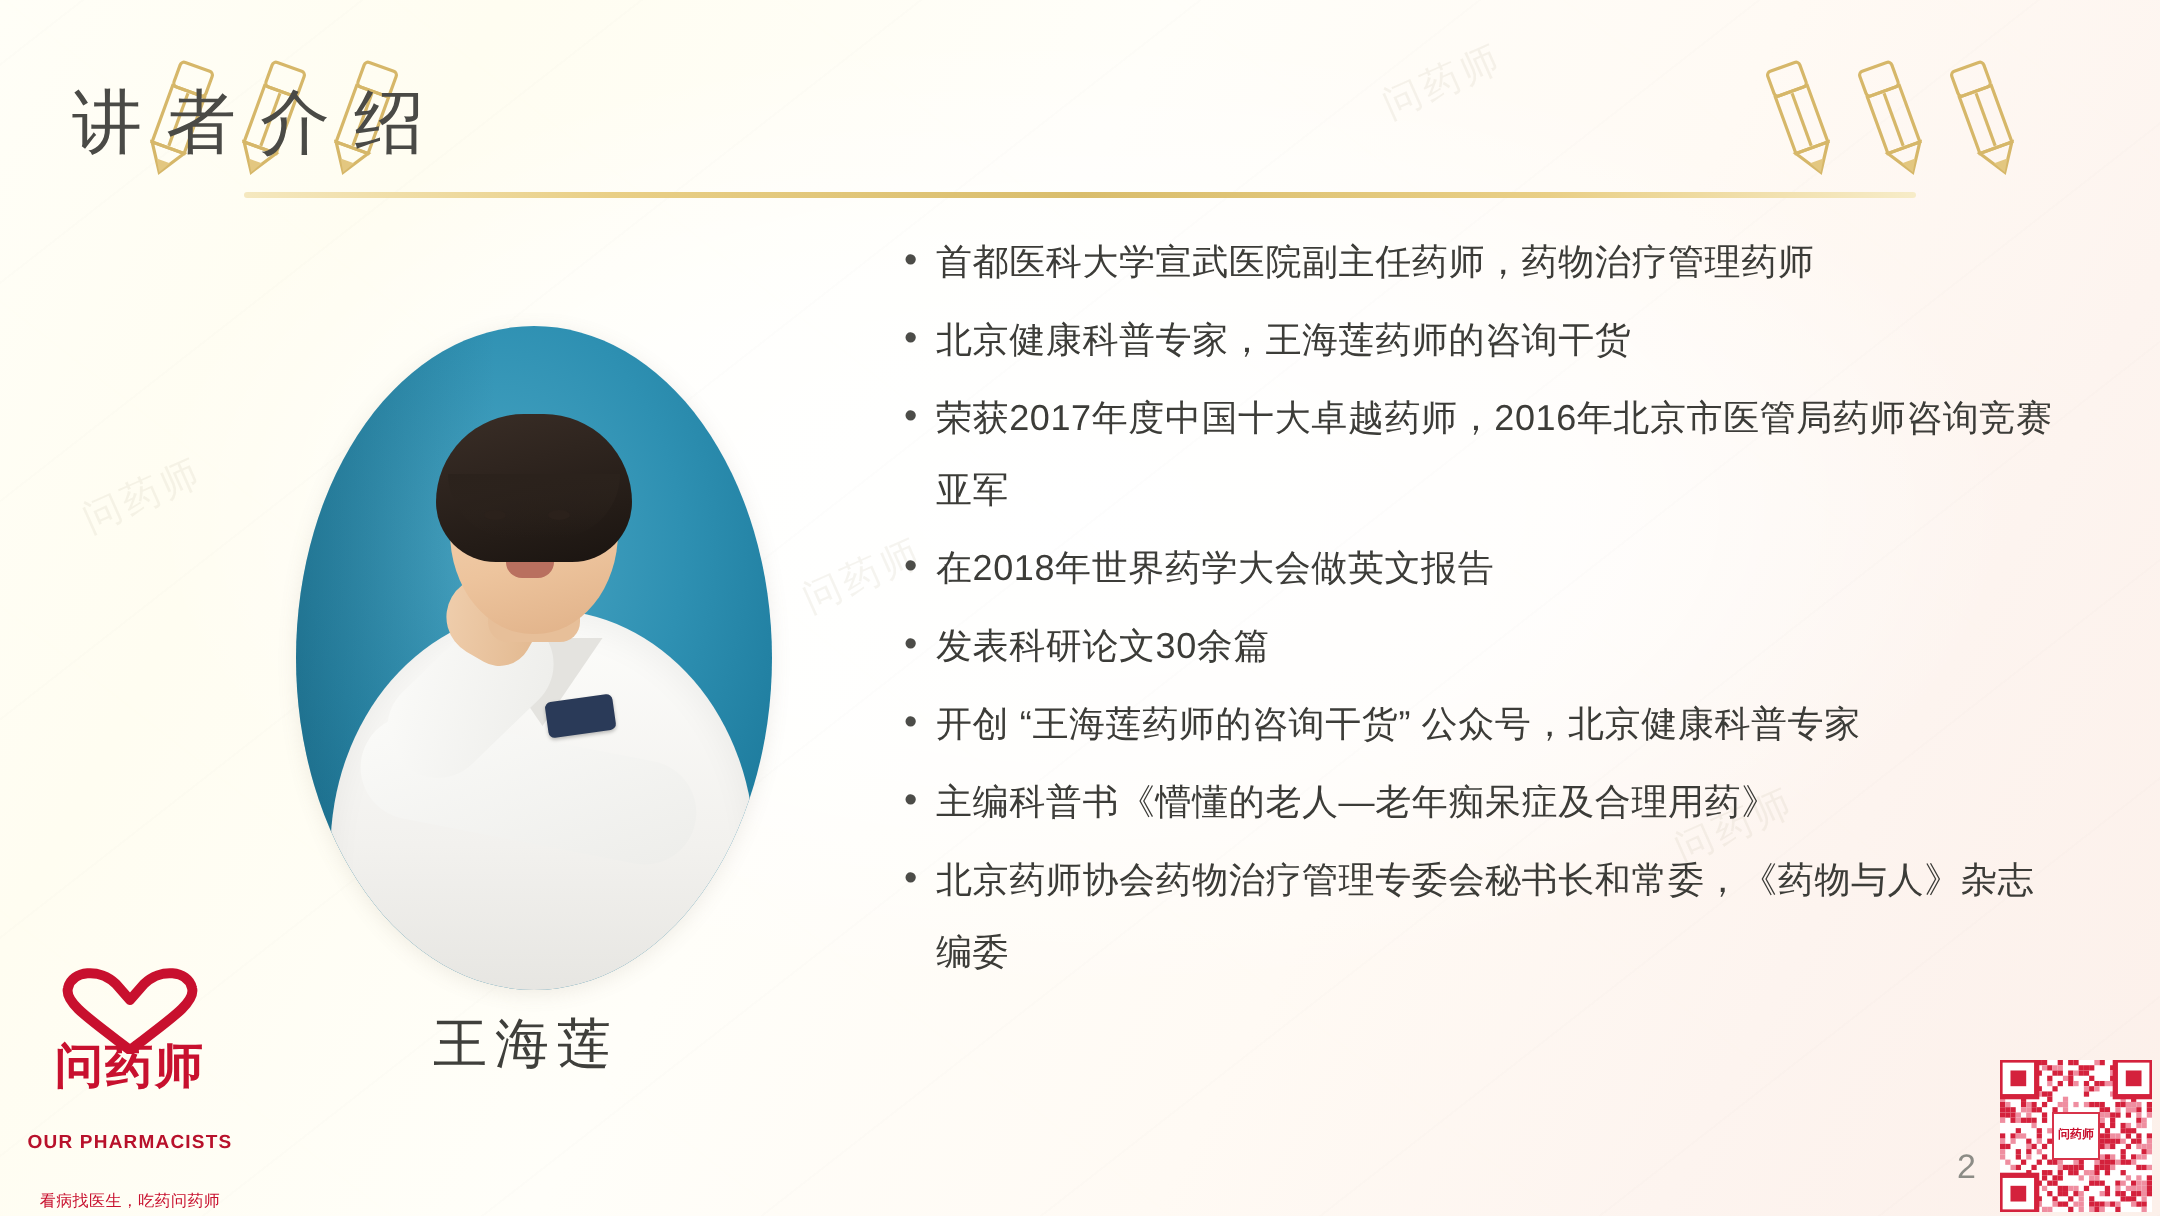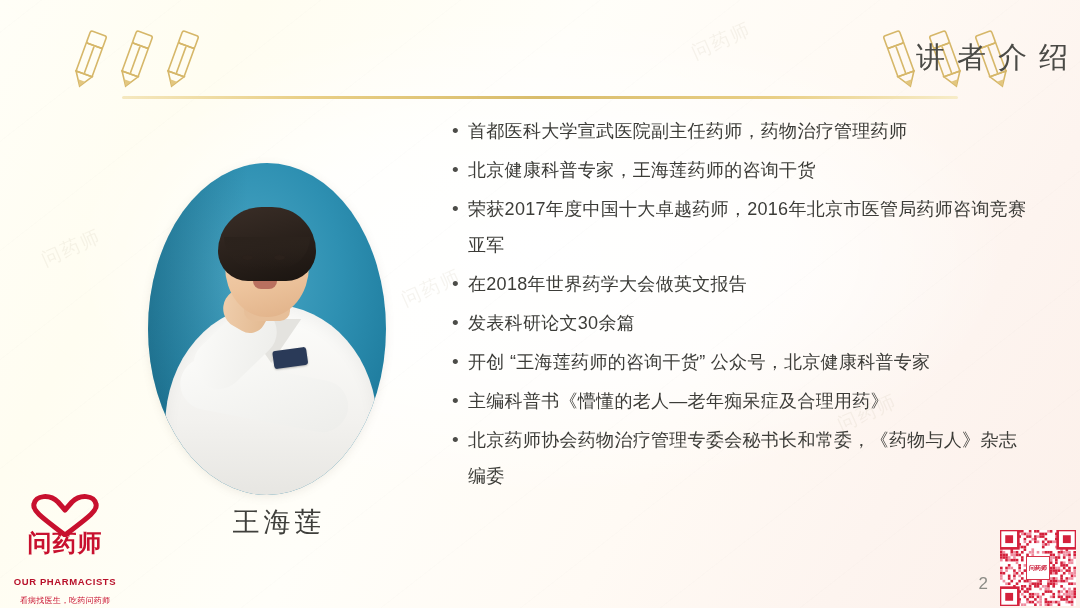--- a/index.html
+++ b/index.html
@@ -29,25 +29,26 @@
     color:#b9ad93;opacity:.13;
     font-size:19px;letter-spacing:2px;
     transform:rotate(-24deg);
     white-space:nowrap;
     user-select:none;
   }
 
   
   .title{
     position:absolute;left:0;right:0;top:38px;
-    text-align:right;
-    font-size:29px;letter-spacing:12px;
+    text-align:left;
+    font-size:35px;letter-spacing:12px;
     color:#4a4a46;
     font-weight:400;
     font-family:"DejaVu Sans","Liberation Sans",sans-serif;
+    padding-left:36px;
   }
   .divider{
     position:absolute;left:122px;width:836px;top:96px;height:3px;
     background:linear-gradient(90deg,#f5e8bf 0%,#e9cf86 22%,#d9bd6c 50%,#e9cf86 78%,#f7ecc8 100%);
     border-radius:2px;
   }
   .pencils{position:absolute;top:28px;display:flex;gap:6px;}
   .pencils.left{left:70px;}
   .pencils.right{right:68px;}
   .pencils.right .pencil{transform:scaleX(-1);}
@@ -118,21 +119,21 @@
   }
   .p-hair:after{
     content:"";position:absolute;left:6px;top:30px;width:86px;height:32px;
     border-radius:0 0 44px 44px;
     background:linear-gradient(180deg,#2b221c 0%, rgba(43,34,28,0) 100%);
   }
   .p-eye{position:absolute;top:92px;width:11px;height:5px;border-radius:50%;background:#2b211b;}
   .p-eye.l{left:94px;} .p-eye.r{left:126px;}
   .p-mouth{position:absolute;left:105px;top:118px;width:24px;height:8px;border-radius:0 0 14px 14px;background:#b9705f;}
   .name{
-    position:absolute;left:160px;width:238px;top:504px;
+    position:absolute;left:144px;width:238px;top:504px;
     text-align:center;font-size:27px;color:#3f3f3b;letter-spacing:4px;
     font-family:"DejaVu Sans","Liberation Sans",sans-serif;
   }
 
   
   .bullets{
     position:absolute;left:452px;top:113px;width:580px;
   }
   .bullet{
     display:flex;align-items:flex-start;
@@ -152,21 +153,21 @@
 
   
   .logo{position:absolute;left:6px;bottom:2px;width:118px;text-align:center;}
   .logo-heart{position:relative;width:74px;height:44px;margin:0 auto;}
   .logo-cn{
     font-size:24px;color:#c8102e;font-weight:bold;letter-spacing:1px;
     margin-top:-10px;
     font-family:"DejaVu Sans","Liberation Sans",sans-serif;
   }
   .logo-en{font-size:9.5px;color:#b8112b;font-weight:bold;letter-spacing:.6px;margin-top:17px;}
-  .logo-tag{font-size:8px;color:#c8102e;letter-spacing:.2px;margin-top:8px;
+  .logo-tag{font-size:8px;color:#c8102e;letter-spacing:.2px;margin-top:18px;
     font-family:"DejaVu Sans","Liberation Sans",sans-serif;}
 
   
   .qr{
     position:absolute;right:4px;bottom:2px;
     width:76px;height:76px;
     background:#fff;
     position:absolute;
     overflow:hidden;
   }

